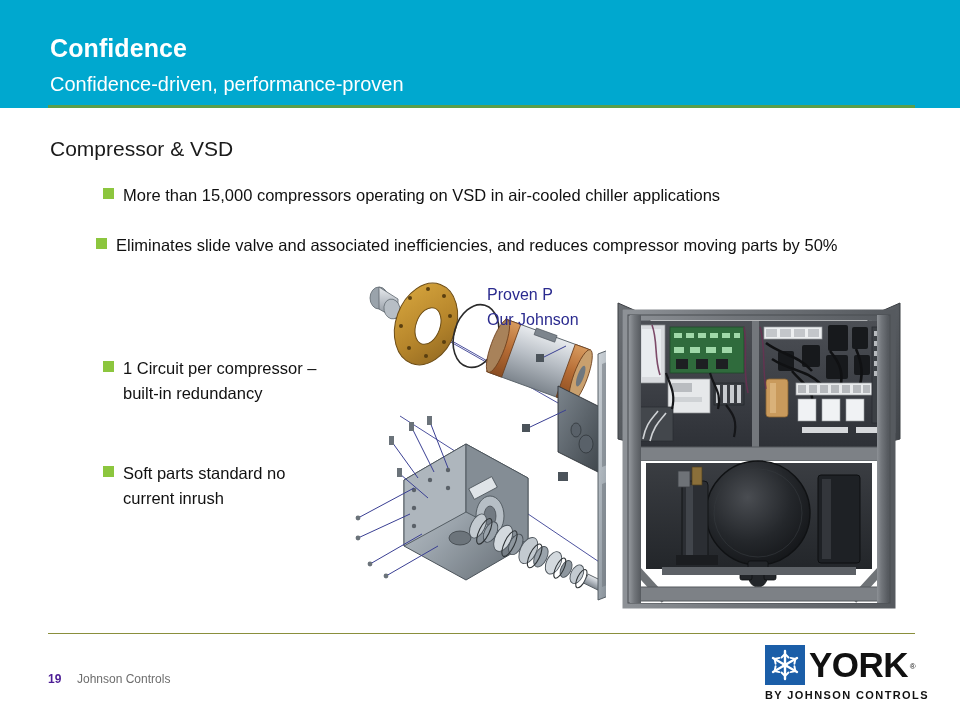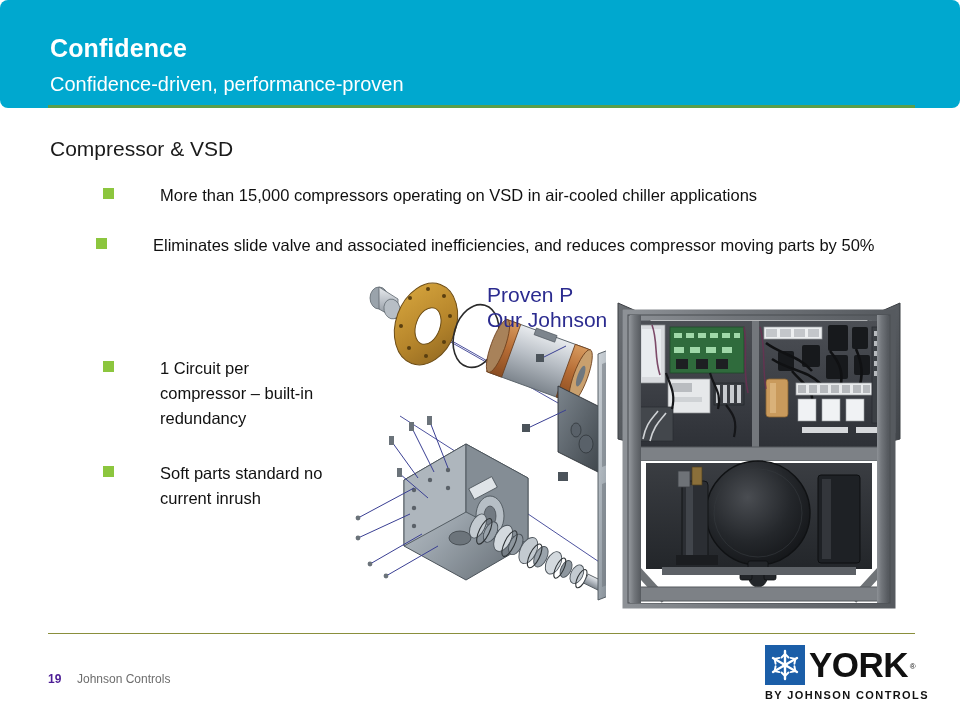--- a/index.html
+++ b/index.html
@@ -16,21 +16,20 @@
     color: #000000;
   }
 
   
   .slide-header {
     position: absolute;
     left: 0; top: 0;
     width: 960px;
     height: 108px;
     background: #00a8cf;
-    border-radius: 8px;
   }
   .header-title {
     position: absolute;
     left: 50px; top: 36px;
     font-size: 25px;
     font-weight: bold;
     color: #ffffff;
     letter-spacing: 0.1px;
     line-height: 1;
     white-space: nowrap;
@@ -69,21 +68,20 @@
     line-height: 1;
     white-space: nowrap;
   }
   .section-head.s1 { top: 30px; }
   .section-head.s2 { top: 207px; }
 
   .bullet {
     position: absolute;
     display: flex;
     align-items: flex-start;
-    gap: 37px;
   }
   .bullet .sq {
     width: 11px;
     height: 11px;
     background: #8cc63e;
     flex: 0 0 11px;
     margin-top: 5px;
     margin-right: 9px;
   }
   .bullet .btxt {
@@ -105,21 +103,21 @@
     position: absolute;
     left: 352px; top: 276px;
     width: 282px;
     height: 336px;
     overflow: hidden;
     background: #ffffff;
   }
   .cad-caption {
     position: absolute;
     left: 135px; top: 6px;
-    font-size: 21px;
+    font-size: 16px;
     color: #2b2b8f;
     line-height: 25px;
     white-space: nowrap;
     font-weight: normal;
   }
   .cad-caption .l2 { display: block; }
 
   
   .photo-figure {
     position: absolute;

